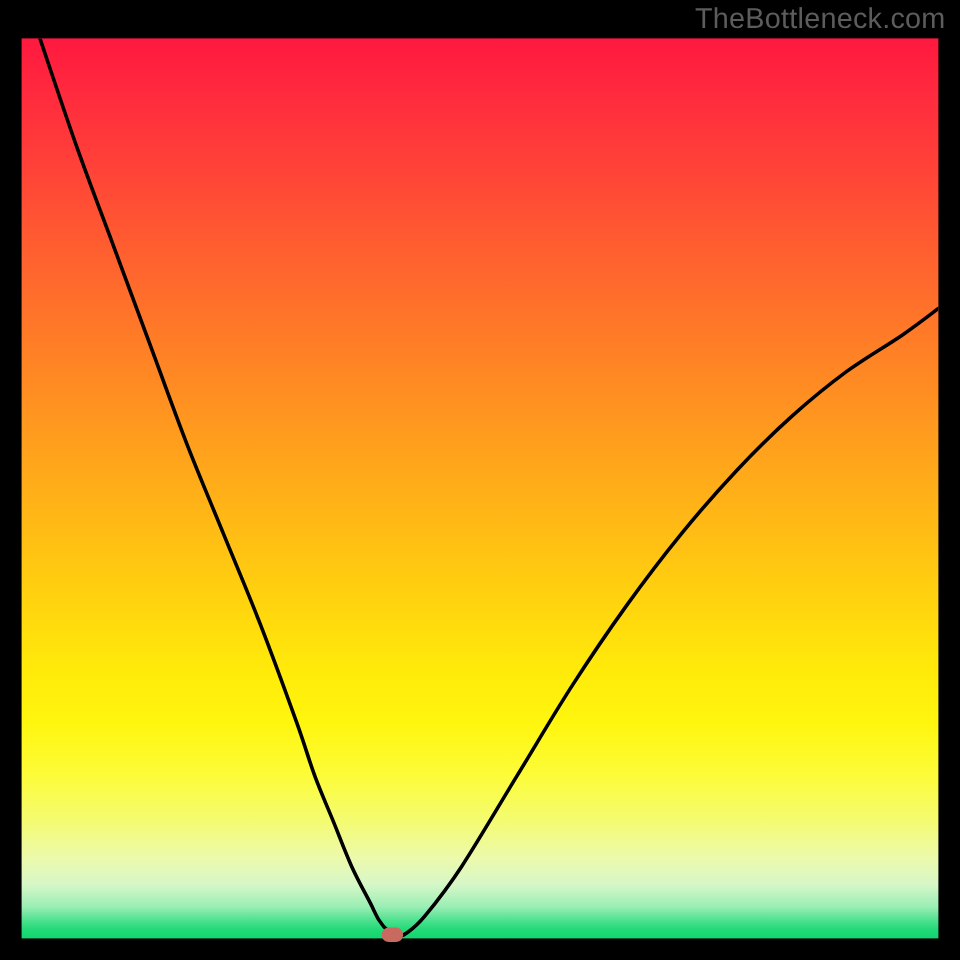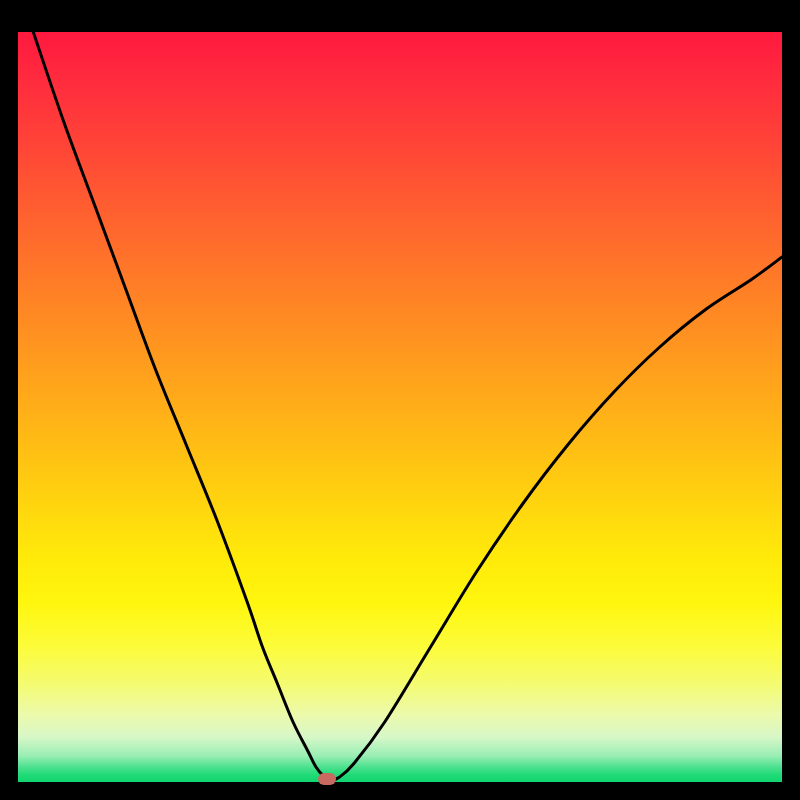--- a/index.html
+++ b/index.html
@@ -67,18 +67,19 @@
     height: 12px;
     background: #c96a61;
     border-radius: 7px;
     z-index: 6;
   }
 </style>
 </head>
 <body>
 
 <div class="chart-container">
+  <div class="watermark">TheBottleneck.com</div>
   <div class="plot-area"></div>
   <svg class="curve" viewBox="0 0 764 750" preserveAspectRatio="none">
     <path id="curvePath" d="M 15.28 0.00 C 20.37 15.00, 35.65 61.25, 45.84 90.00 C 56.03 118.75, 66.21 145.00, 76.40 172.50 C 86.59 200.00, 96.77 227.50, 106.96 255.00 C 117.15 282.50, 127.33 311.25, 137.52 337.50 C 147.71 363.75, 157.89 387.50, 168.08 412.50 C 178.27 437.50, 188.45 461.25, 198.64 487.50 C 208.83 513.75, 221.56 548.75, 229.20 570.00 C 236.84 591.25, 239.39 601.25, 244.48 615.00 C 249.57 628.75, 254.67 640.00, 259.76 652.50 C 264.85 665.00, 269.95 678.75, 275.04 690.00 C 280.13 701.25, 286.50 712.50, 290.32 720.00 C 294.14 727.50, 295.41 731.00, 297.96 735.00 C 300.51 739.00, 303.05 741.88, 305.60 744.00 C 308.15 746.13, 310.69 747.50, 313.24 747.75 C 315.79 748.00, 317.06 748.25, 320.88 745.50 C 324.70 742.75, 328.52 740.50, 336.16 731.25 C 343.80 722.00, 353.99 709.38, 366.72 690.00 C 379.45 670.63, 397.28 640.00, 412.56 615.00 C 427.84 590.00, 443.12 563.75, 458.40 540.00 C 473.68 516.25, 488.96 493.75, 504.24 472.50 C 519.52 451.25, 534.80 431.25, 550.08 412.50 C 565.36 393.75, 580.64 376.25, 595.92 360.00 C 611.20 343.75, 626.48 328.75, 641.76 315.00 C 657.04 301.25, 672.32 288.75, 687.60 277.50 C 702.88 266.25, 720.71 256.25, 733.44 247.50 C 746.17 238.75, 758.91 228.75, 764.00 225.00" stroke="#000000" stroke-width="3" fill="none" stroke-linecap="round" stroke-linejoin="round"></path>
   </svg>
   <div class="marker" id="minMarker" style="left: 318.42px; top: 773px;"></div>
 </div>
 
 </body></html>

